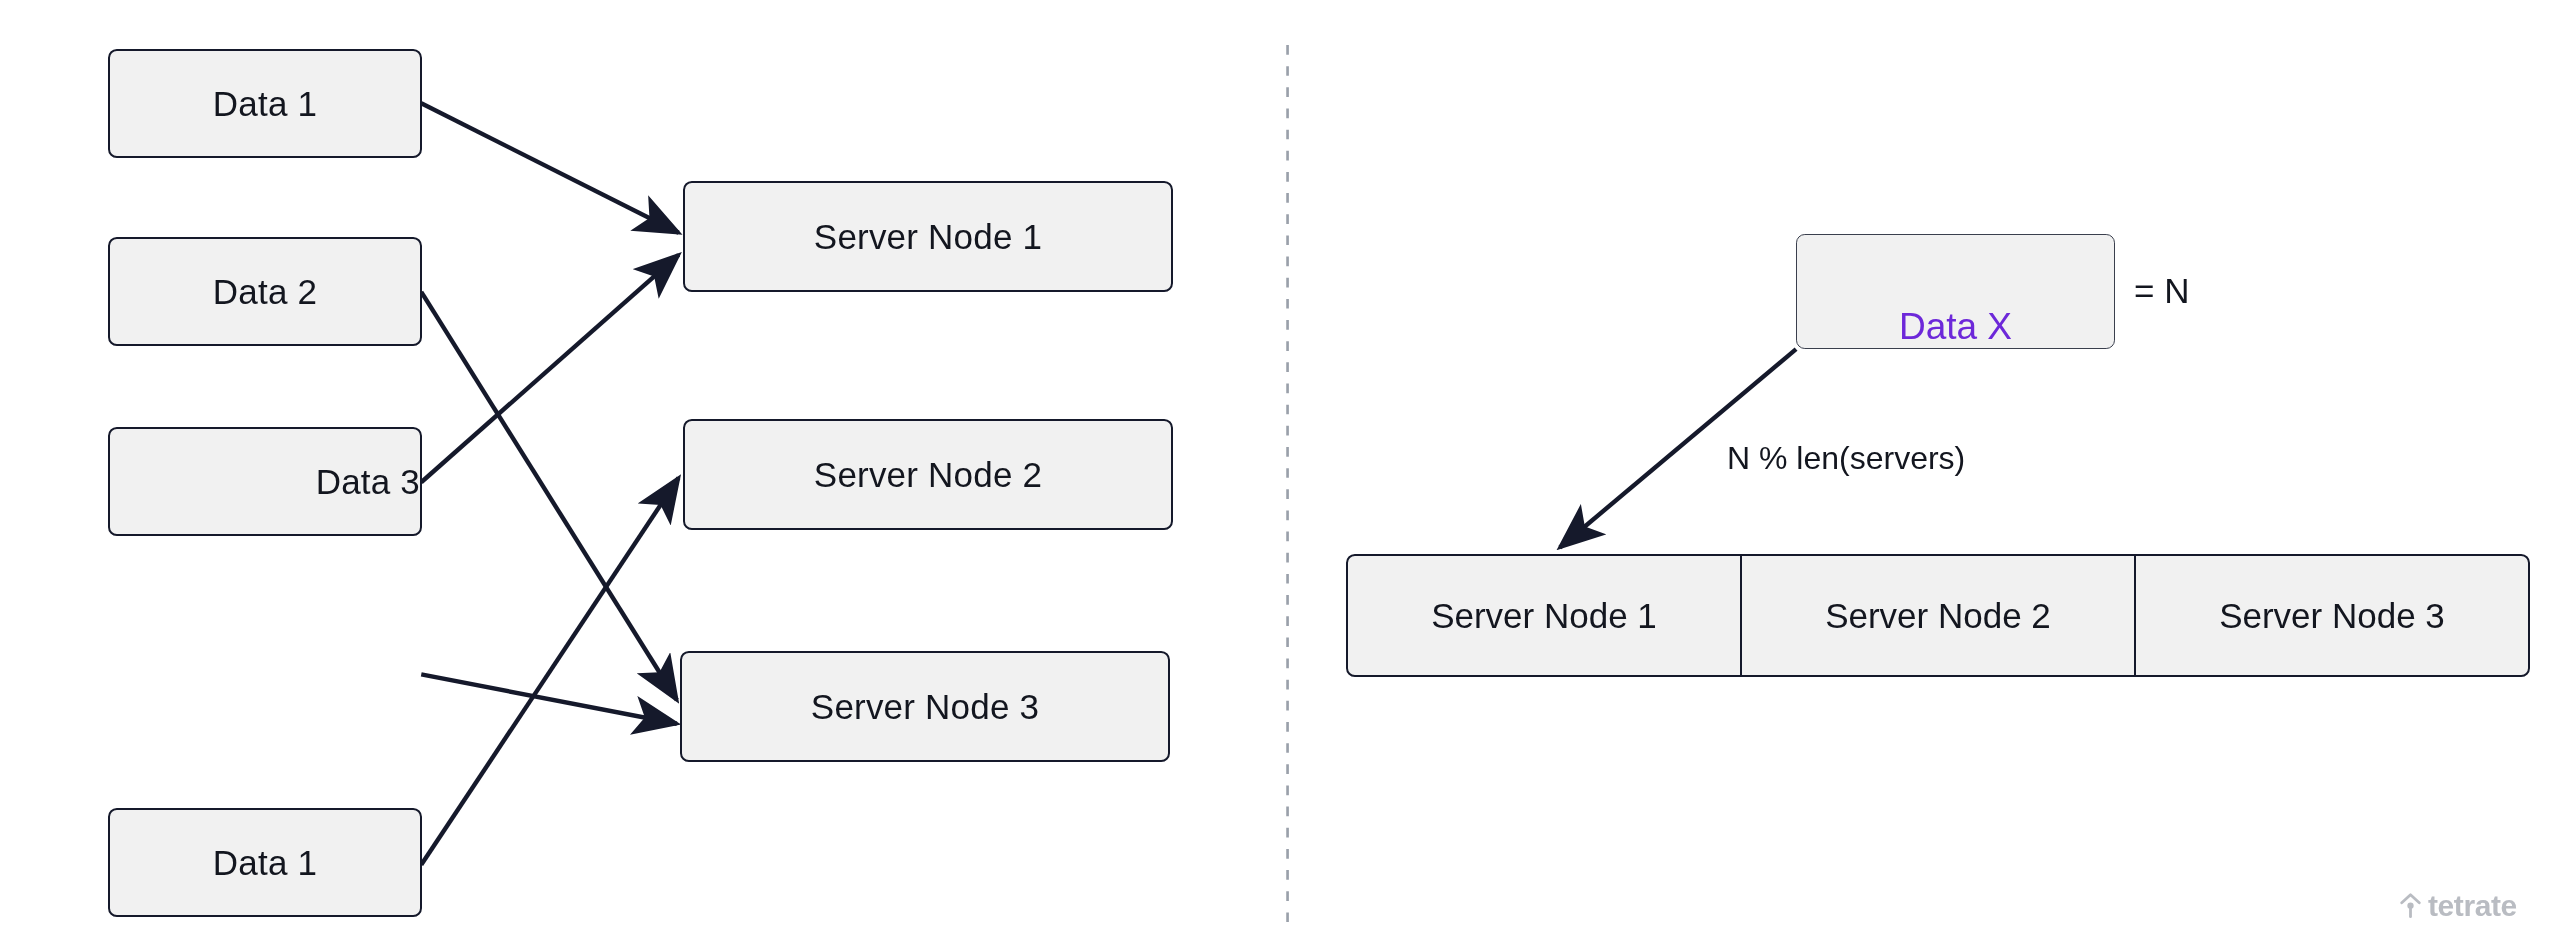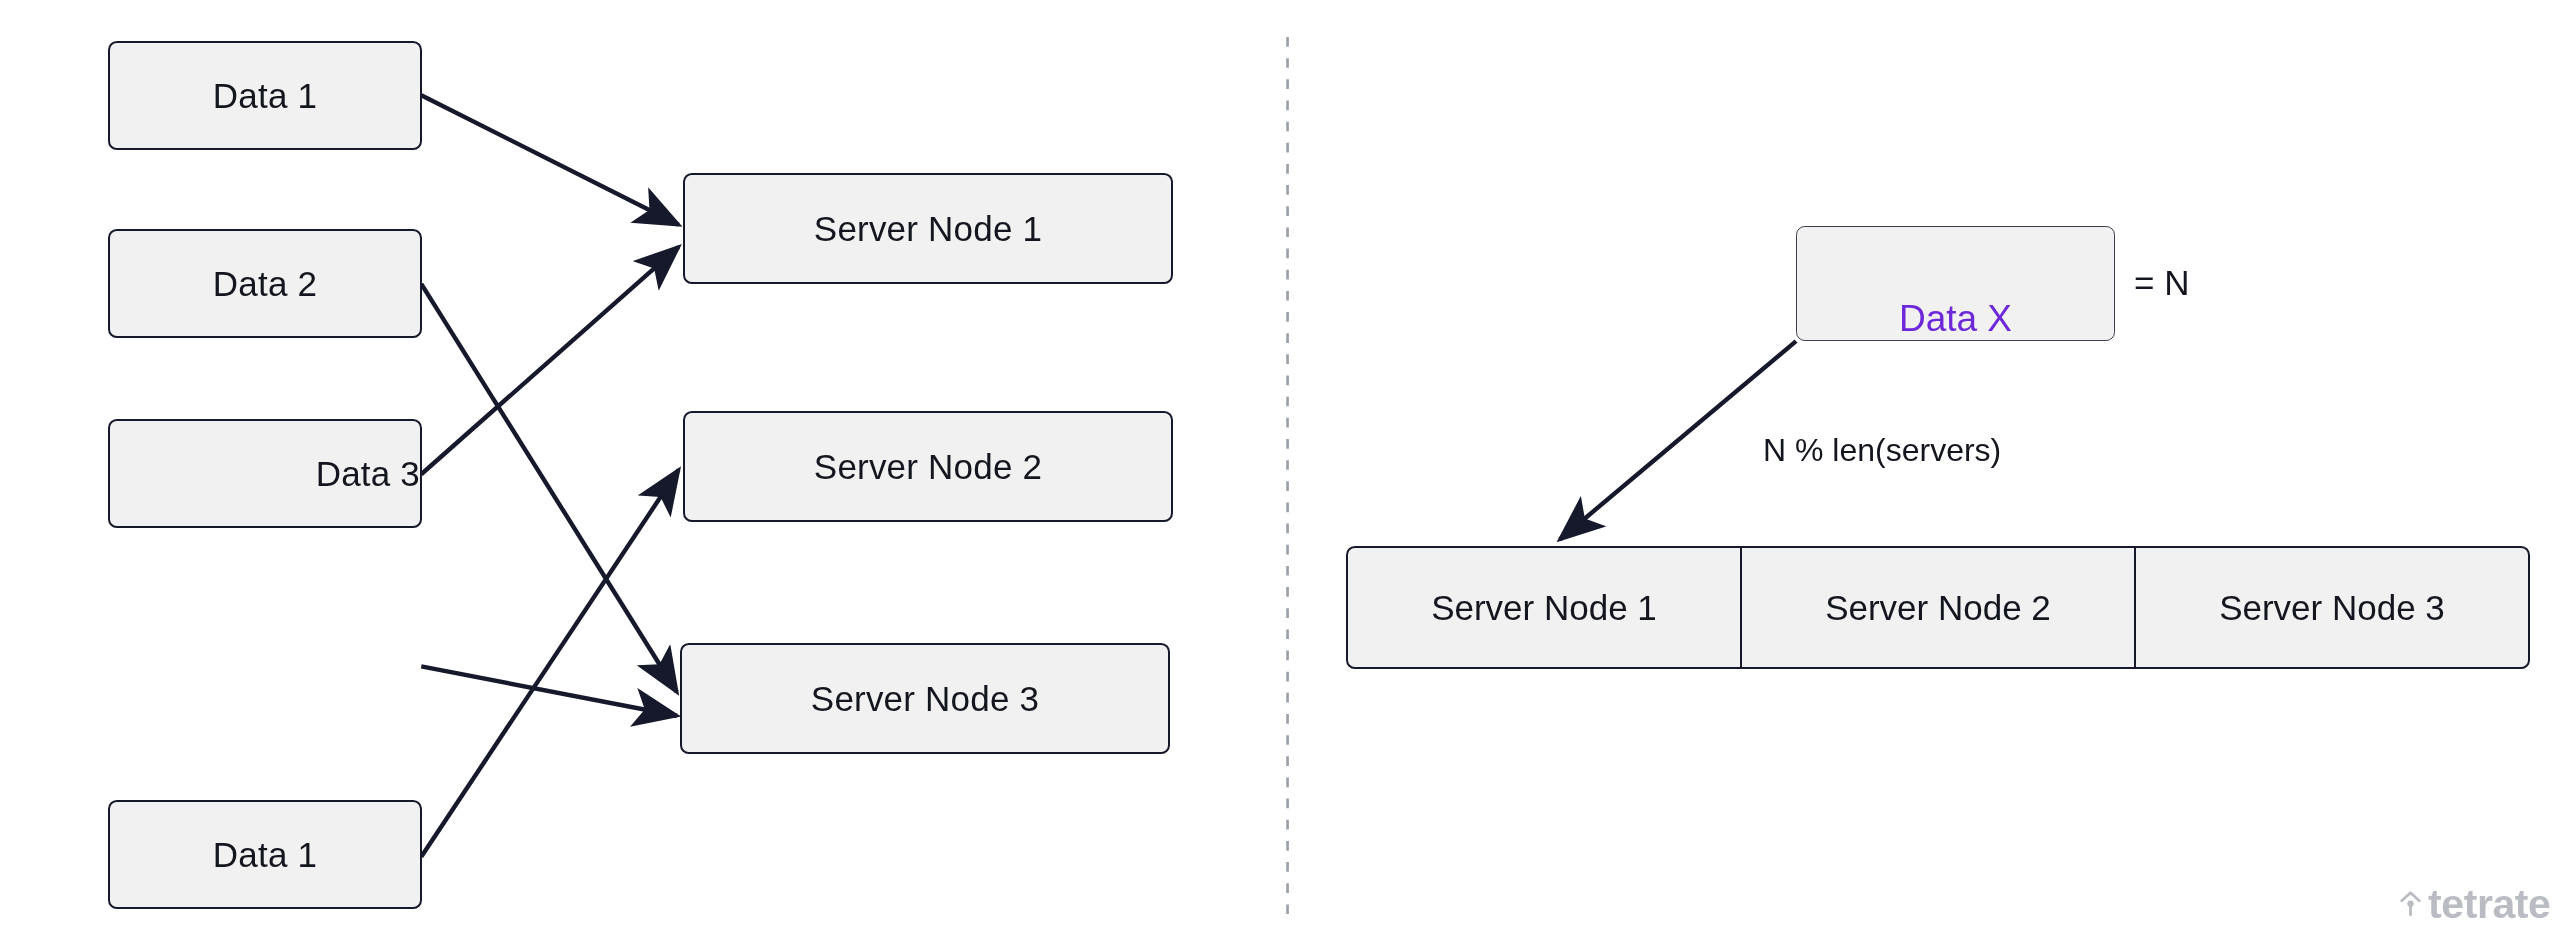--- a/index.html
+++ b/index.html
@@ -9,21 +9,21 @@
   }
   body {
     width: 2576px;
     height: 952px;
     overflow: hidden;
     font-family: "Liberation Sans", "DejaVu Sans", sans-serif;
     position: relative;
   }
   #canvas {
     position: absolute;
-    left: 0; top: 0;
+    left: 0; top: 8px;
     width: 2576px;
     height: 700px;
   }
   .svg-layer {
     position: absolute;
     left: 0; top: 0;
     width: 2576px;
     height: 952px;
     pointer-events: none;
   }
@@ -70,42 +70,41 @@
     position: absolute;
     font-size: 35px;
     color: #13161f;
     white-space: nowrap;
   }
   .edge-label {
     position: absolute;
     font-size: 32px;
     color: #13161f;
     white-space: nowrap;
-    margin-left: 36px;
   }
   .datax-box {
     position: absolute;
     box-sizing: border-box;
     width: 319px; height: 115px;
     background: #f1f1f1;
     border: 1.8px solid #3a3f4d;
     border-radius: 8.8px;
     display: flex;
     align-items: flex-end;
     justify-content: center;
     font-size: 37px;
     color: #6d28d9;
   }
   .watermark {
     position: absolute;
     display: flex;
     align-items: center;
     gap: 7px;
     color: #b9bcc2;
-    font-size: 41px;
+    font-size: 30px;
     font-weight: 700;
     letter-spacing: -0.4px;
     user-select: none;
   }
   .watermark svg { display: block; }
 </style>
 </head>
 <body>
 
 <div id="canvas">

